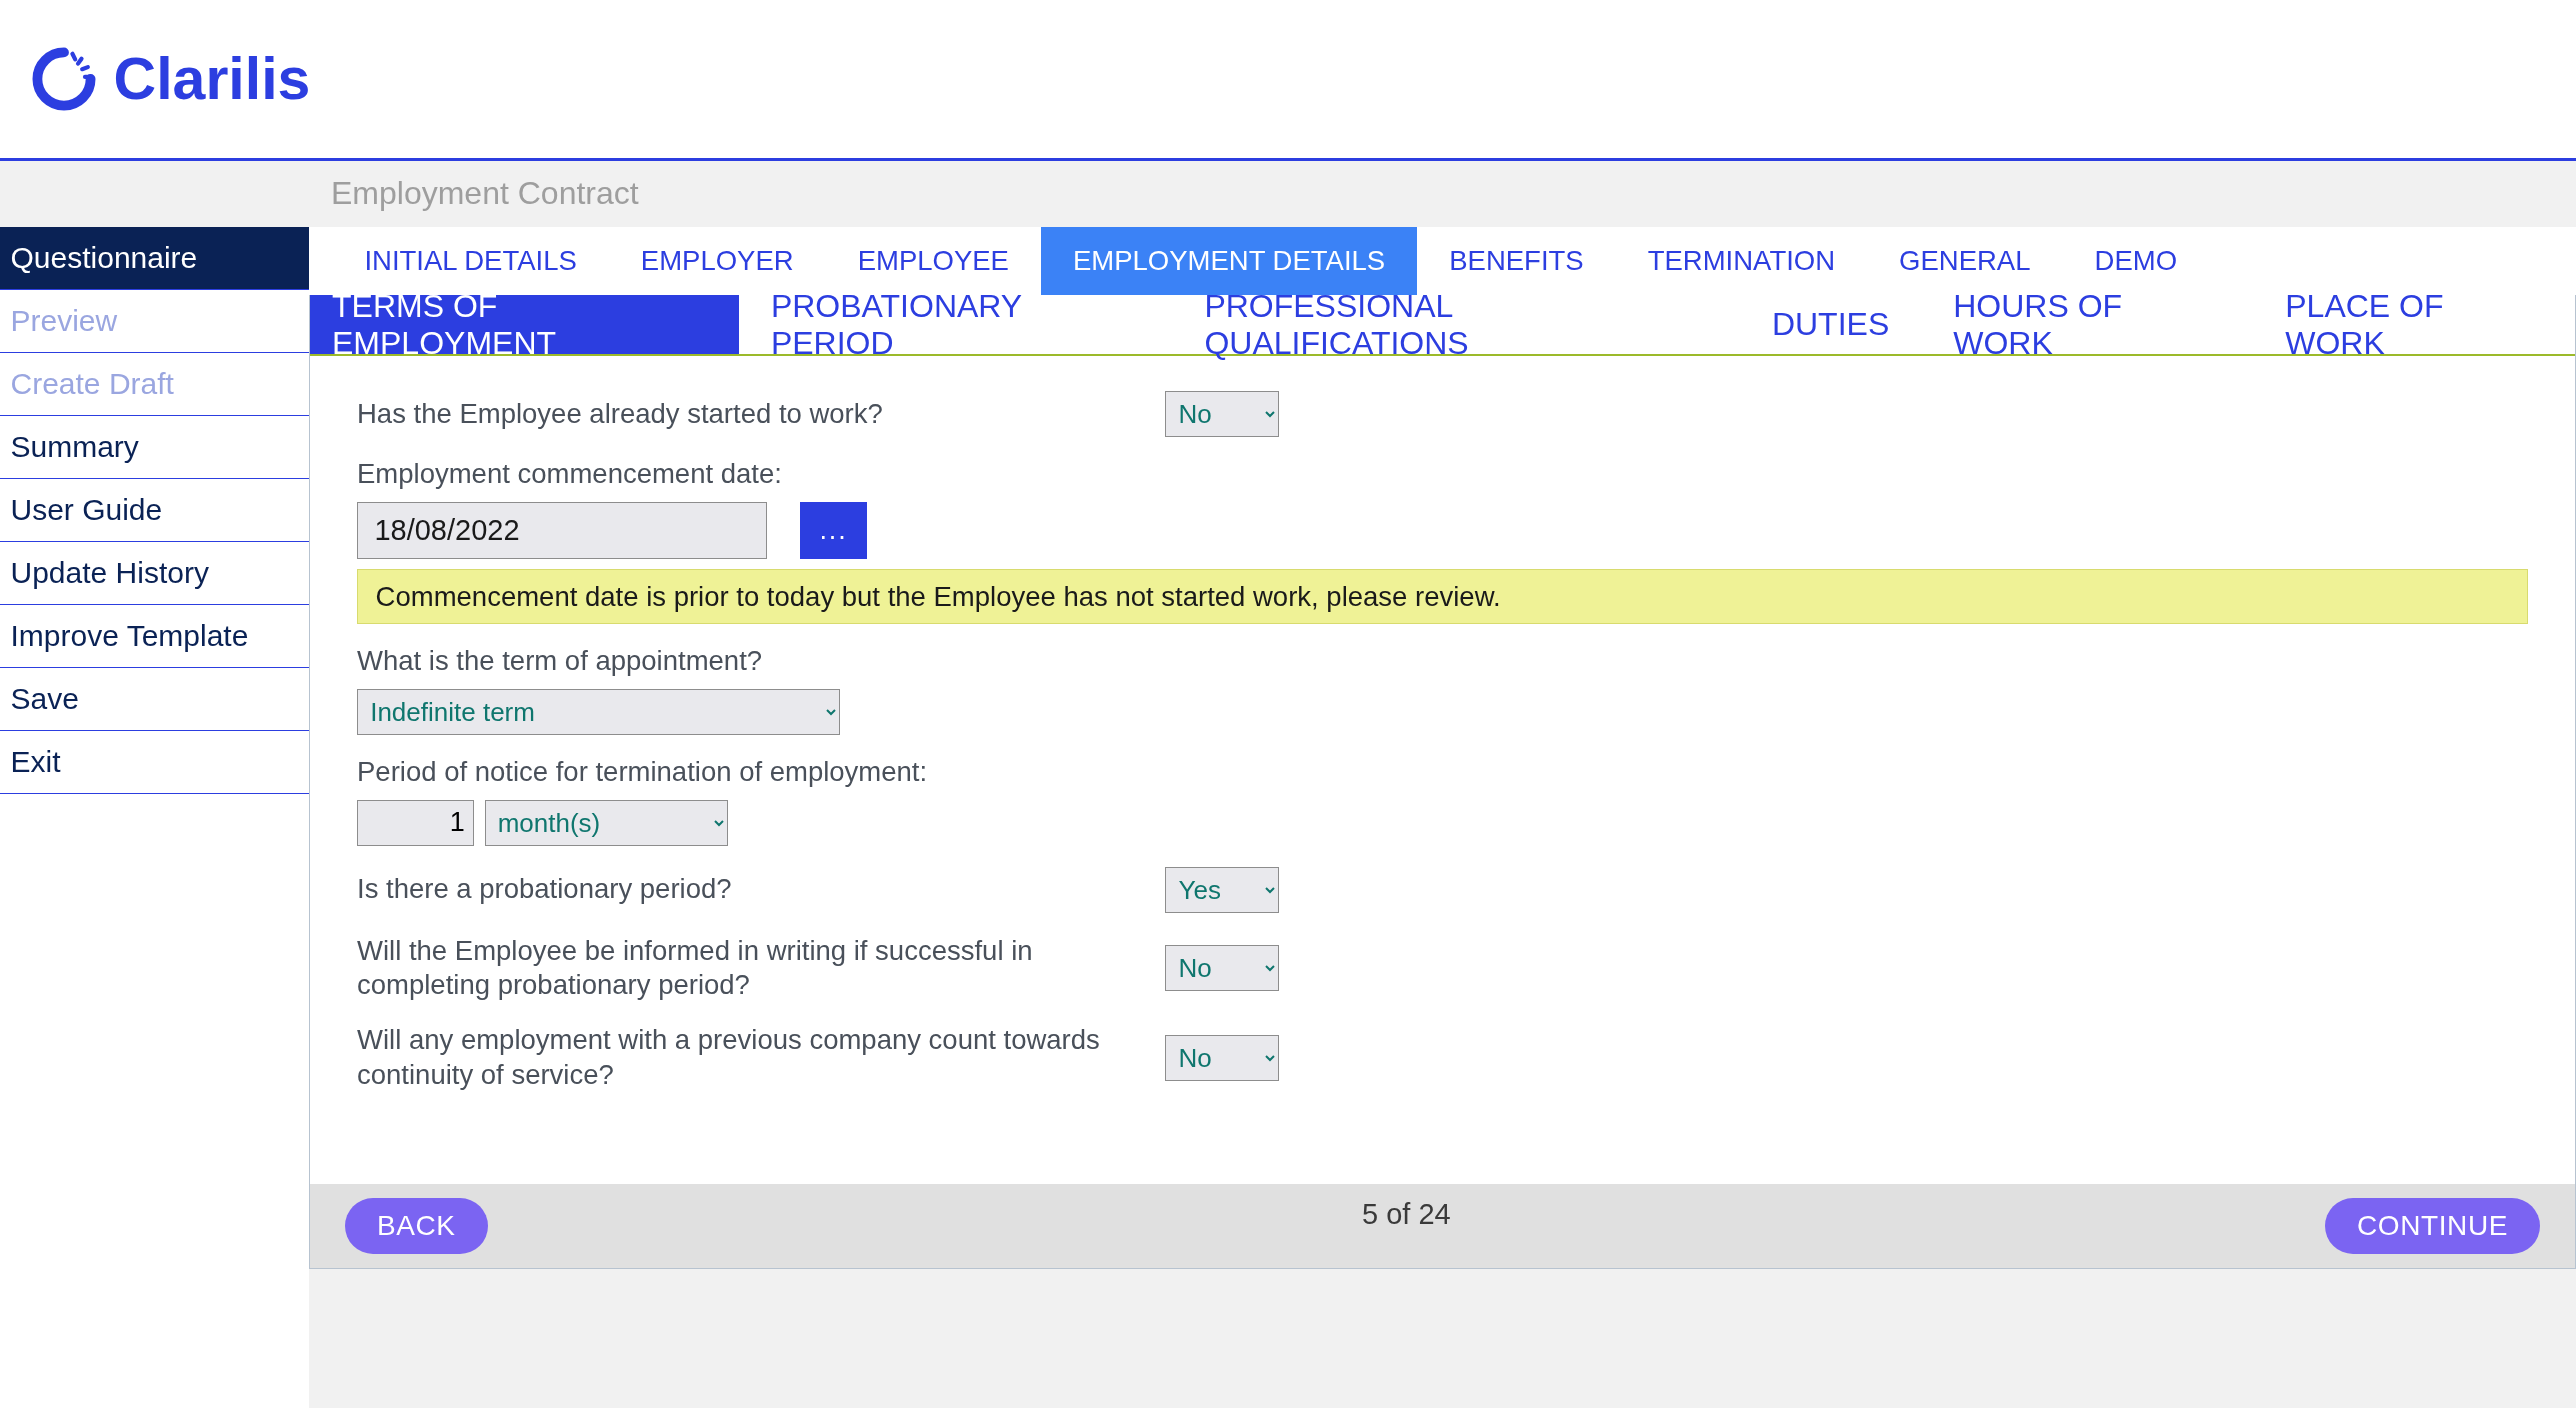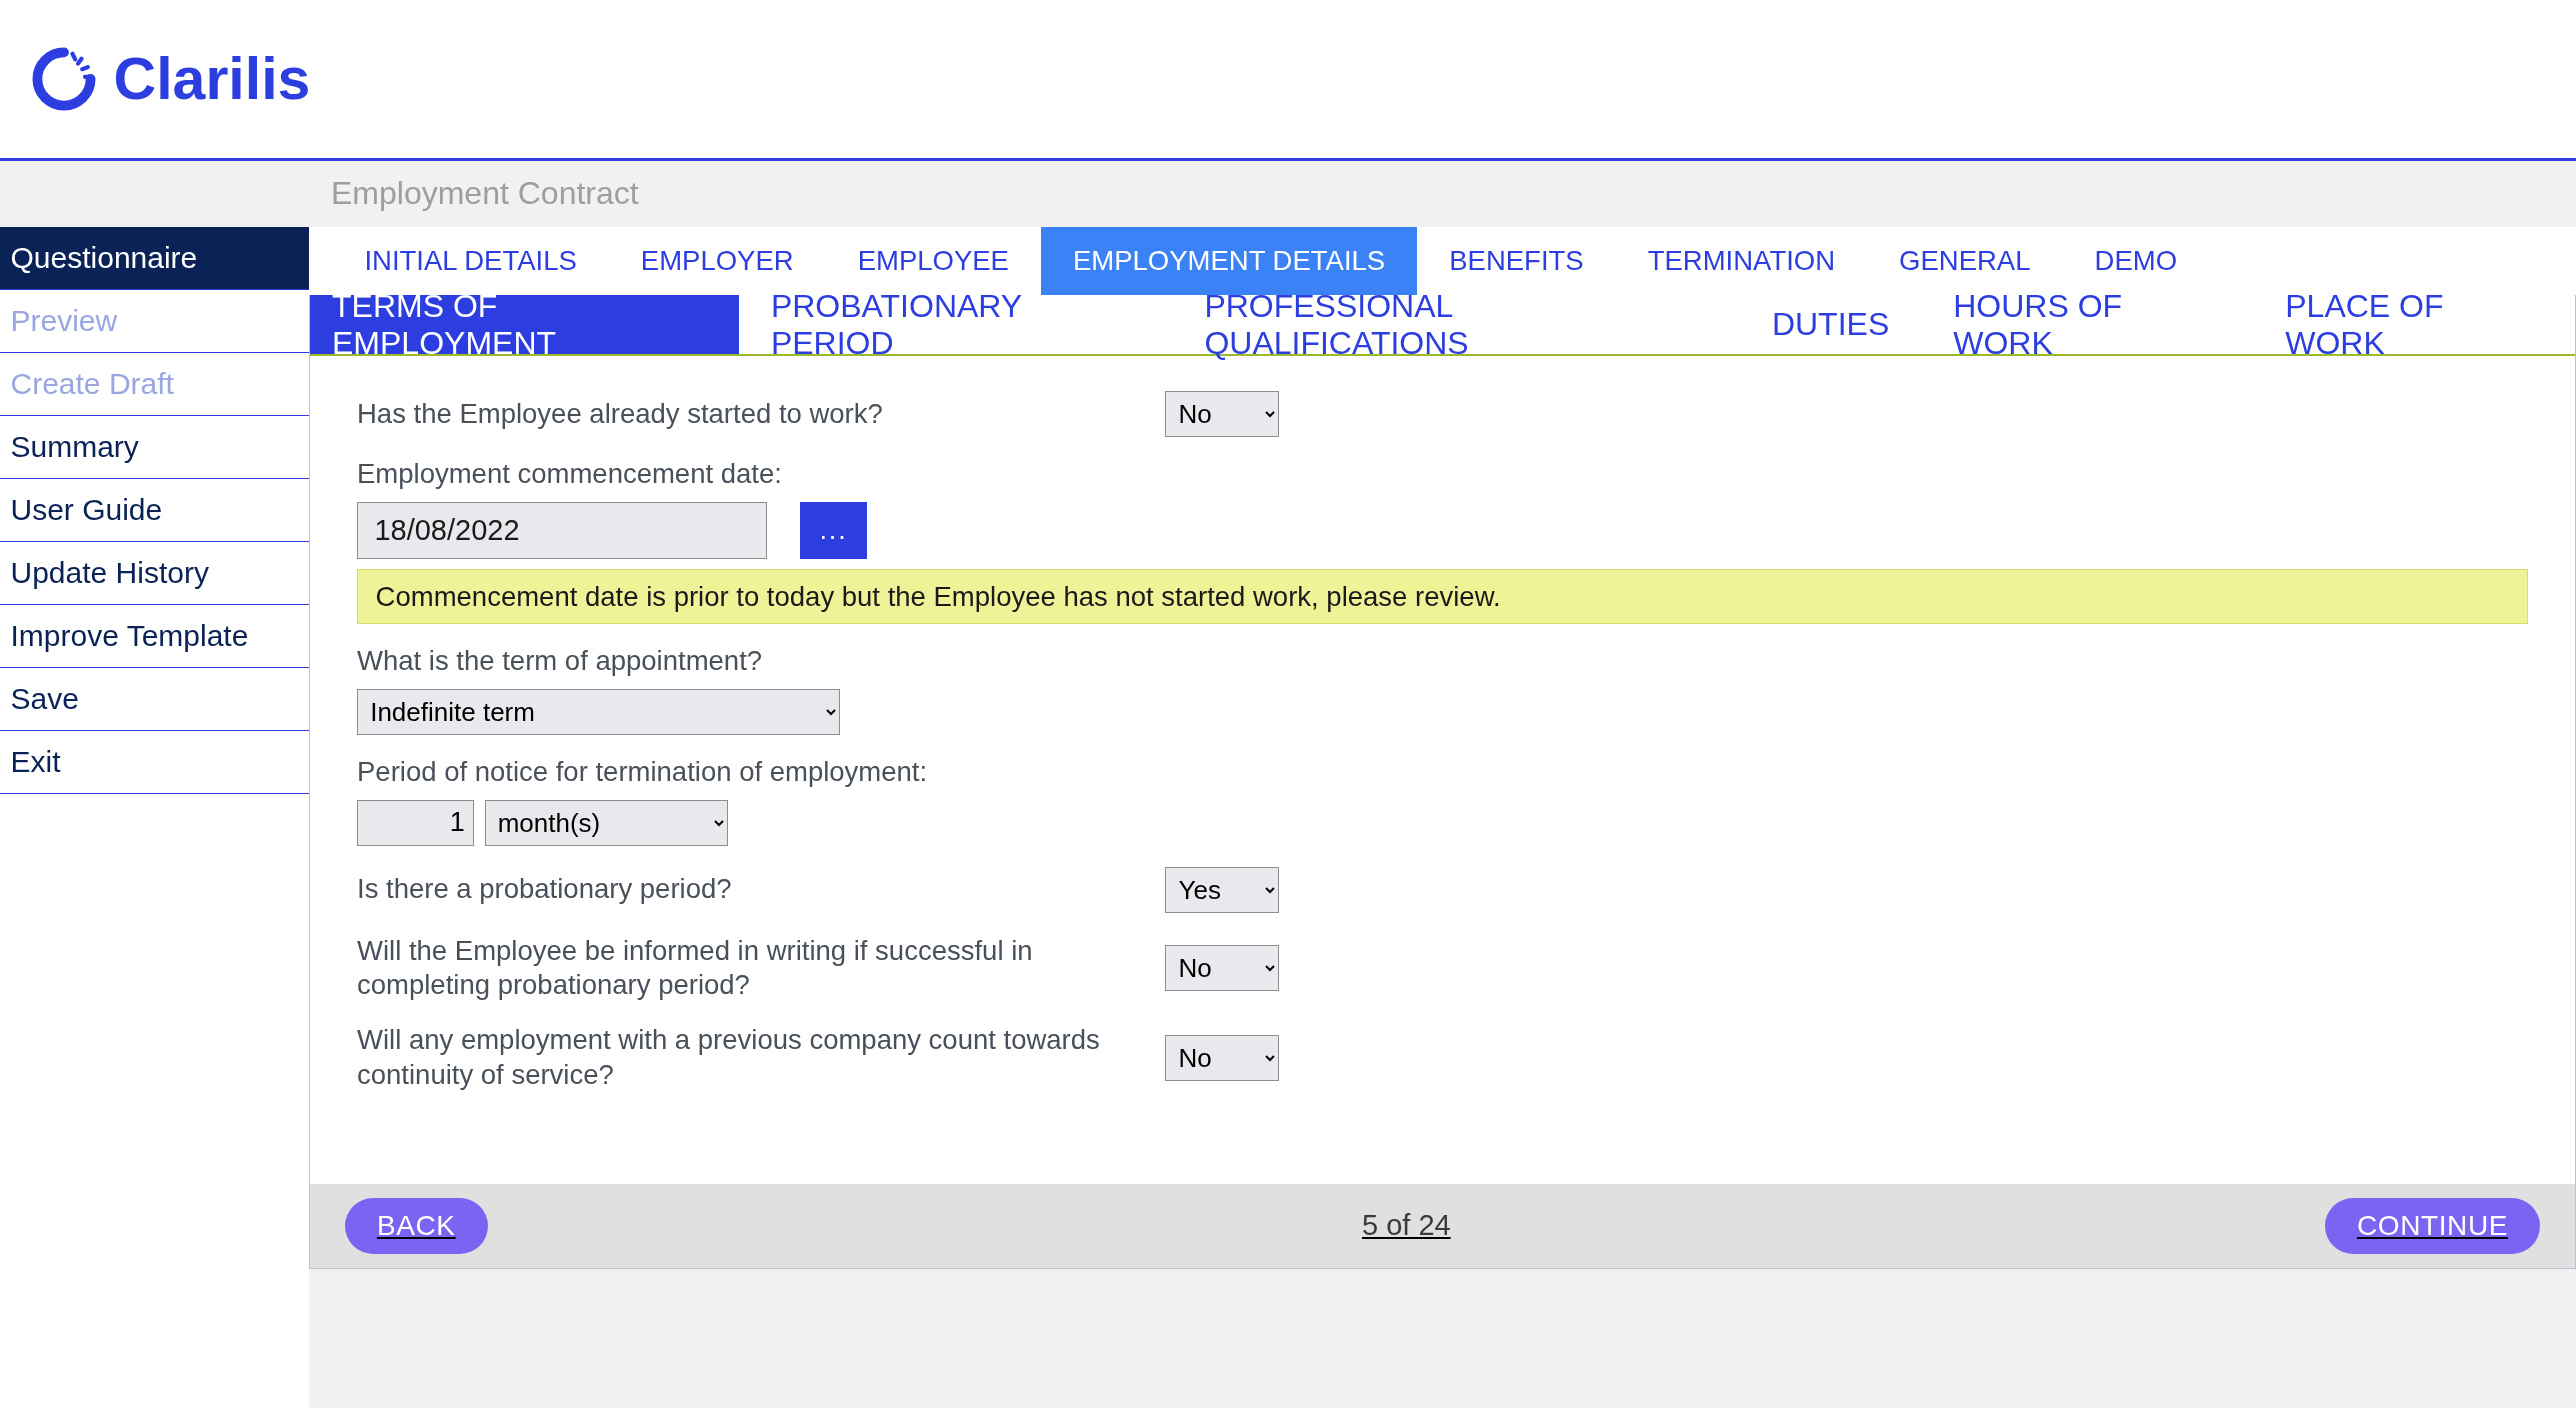--- a/index.html
+++ b/index.html
@@ -141,21 +141,21 @@
     .q-label-full {
       font-size: 27.5px;
       color: #49505a;
       margin-bottom: 11.7px;
     }
     select.ctl {
       font-size: 26px;
       padding: 5.9px 8.2px;
       background: #e9e9ed;
       border: 1.2px solid #8d8d8d;
-      color: #000000;
+      color: #0f766e;
       height: 46px;
     }
     .sel-small { width: 114px; }
     .sel-med   { width: 243px; }
     .sel-wide  { width: 483px; }
     .date-wrap {
       display: flex;
       align-items: stretch;
       margin-bottom: 10.5px;
       gap: 33px;
@@ -195,25 +195,24 @@
       border: 1.2px solid #8d8d8d;
       width: 117px;
       text-align: right;
       height: 46px;
     }
     .inline-group { display:flex; gap:10.5px; align-items:center; }
     
     .footer-bar {
       background: #e0e0e0;
       display: flex;
-      align-items: center;
+      align-items: flex-start;
       justify-content: space-between;
       padding: 14.6px 35px;
       margin-top: 47px;
-      text-decoration: underline;
     }
     .pill-btn {
       background: #7b64f2;
       color: #ffffff;
       font-size: 28px;
       padding: 11.7px 32px;
       border-radius: 35px;
       border: none;
       cursor: pointer;
       letter-spacing: 0.6px;

